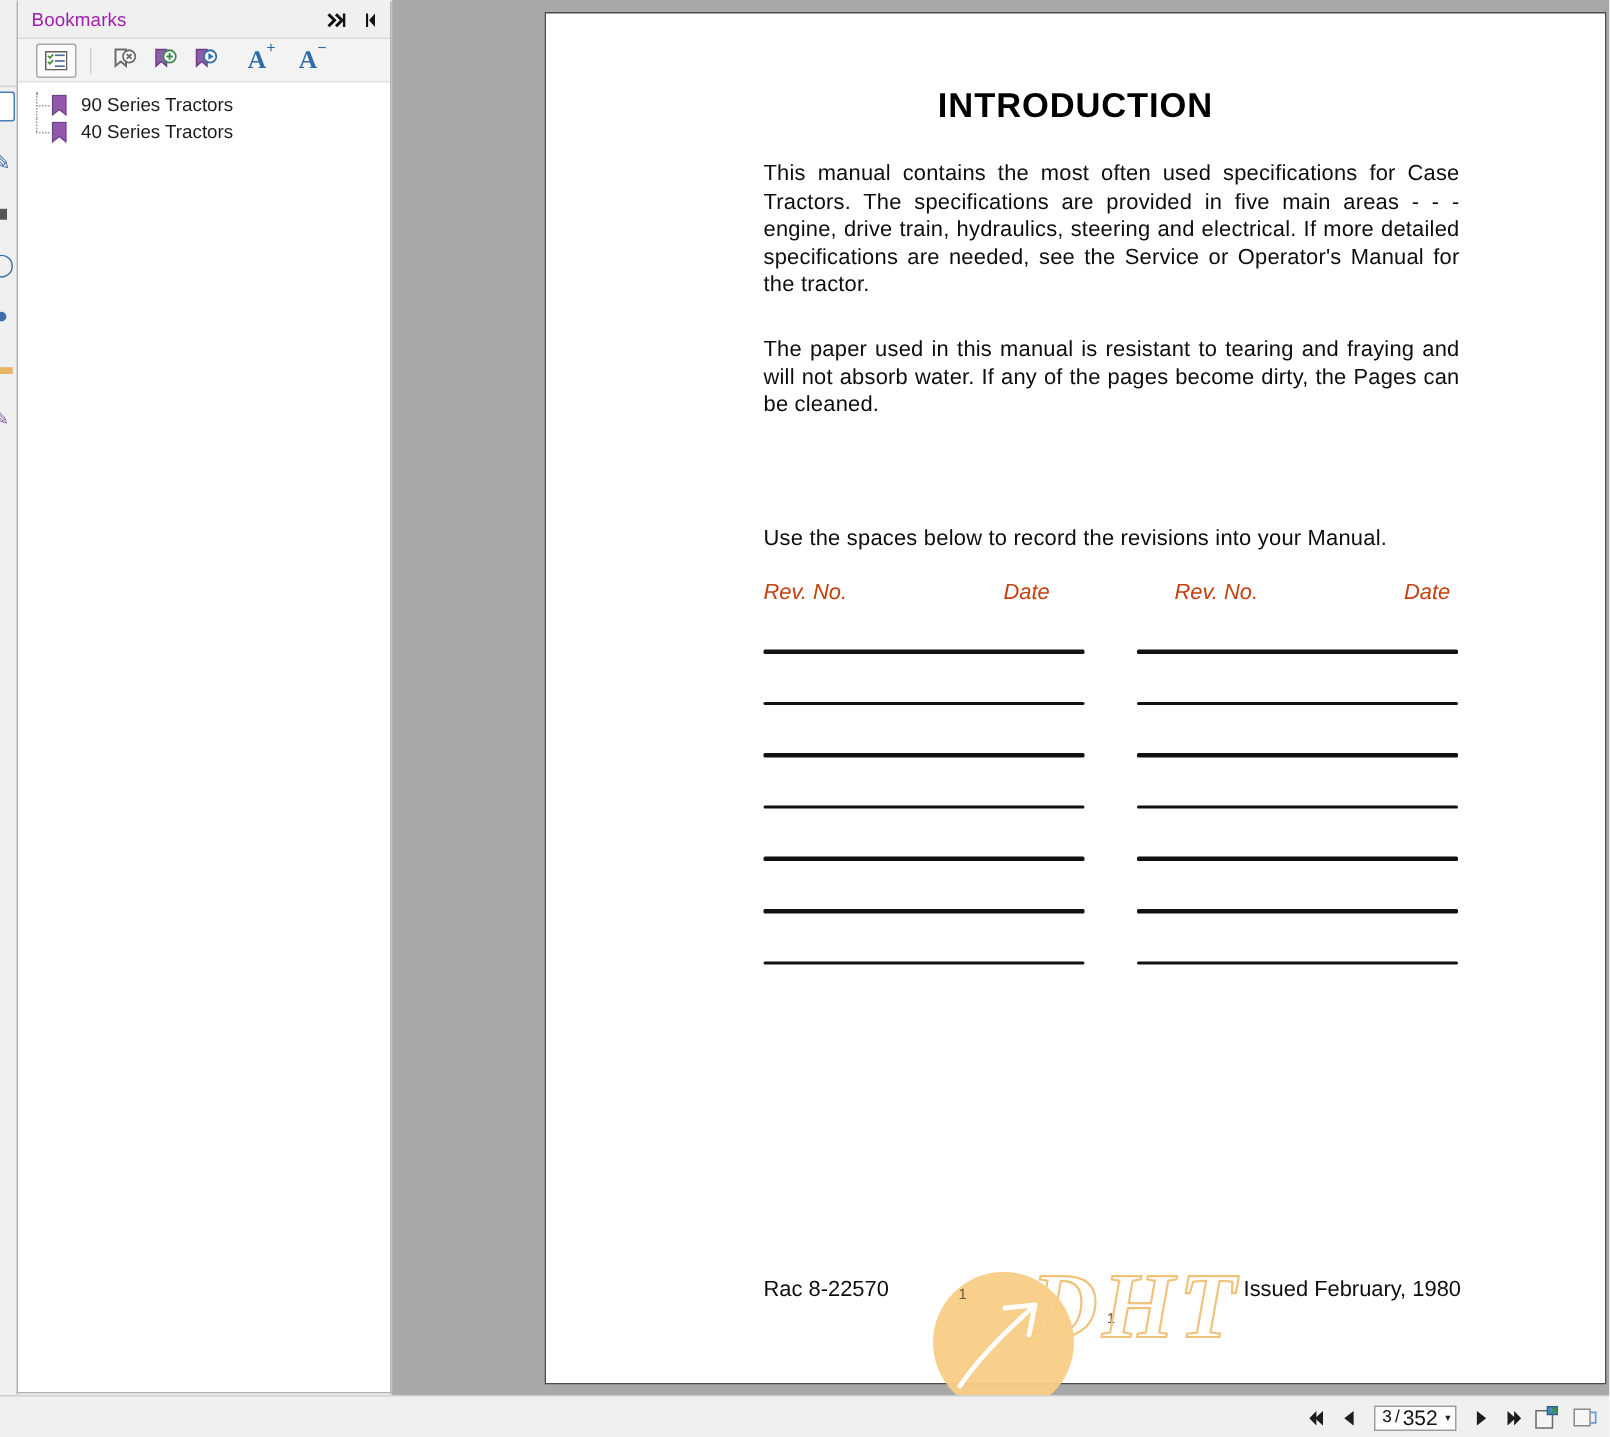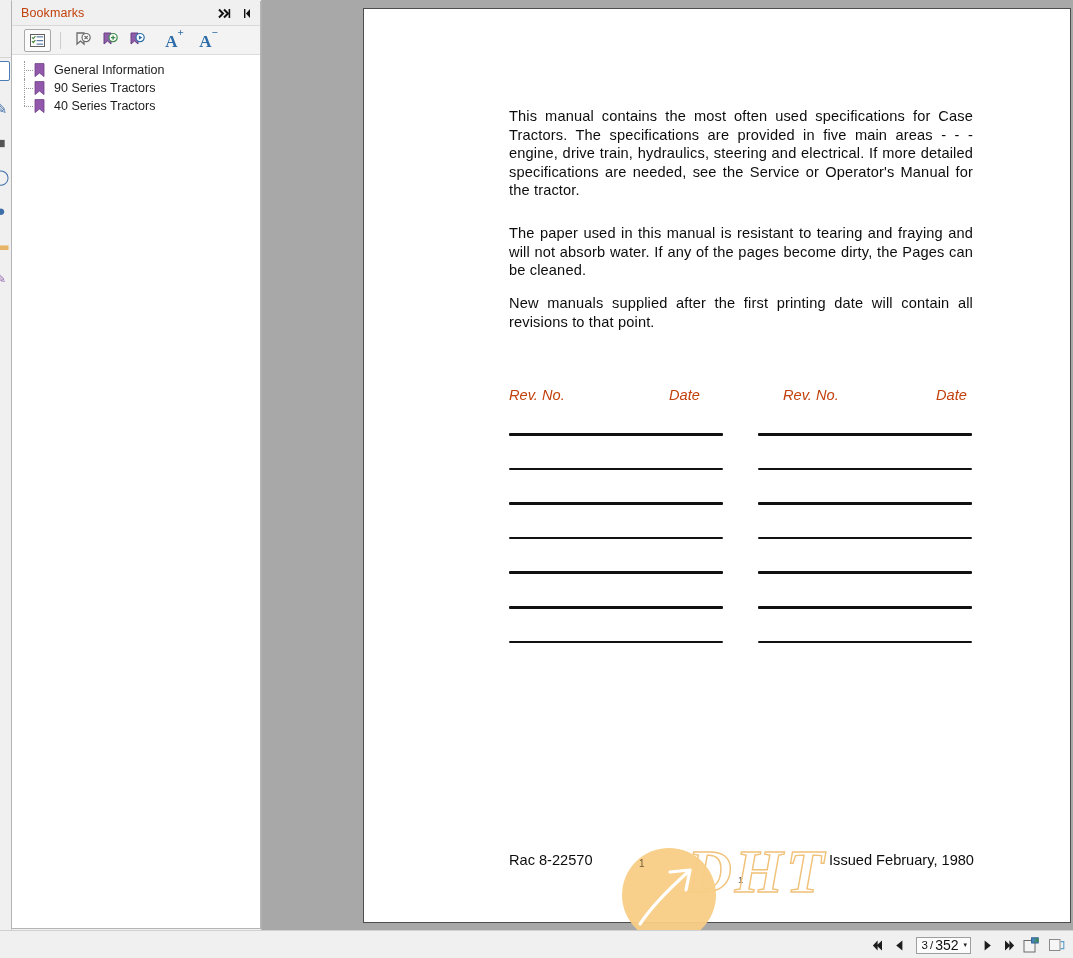--- a/index.html
+++ b/index.html
@@ -81,21 +81,21 @@
     height: 25px;
     background: #f0f0f0;
     border-bottom: 1px solid #d9d9d9;
     display: flex;
     align-items: center;
     padding: 0 4px 0 9px;
     box-sizing: border-box;
   }
   #bm-title {
     font-size: 12.5px;
-    color: #c2410c;
+    color: #a21caf;
     flex: 1;
     letter-spacing: 0.1px;
   }
   .hdr-btn {
     width: 17px;
     height: 17px;
     display: flex;
     align-items: center;
     justify-content: center;
     color: #141414;
@@ -535,29 +535,20 @@
         <span class="az-label"><span>A</span><sup>+</sup></span>
       </div>
 
       <div class="tb-btn" style="margin-left:7px">
         <span class="az-label"><span>A</span><sup>−</sup></span>
       </div>
     </div>
 
     <div id="bm-tree">
 
-      <div class="bm-row">
-        <div class="bm-connector"></div>
-        <div class="bm-ico">
-          <svg width="11" height="15" viewBox="0 0 11 15">
-              <path d="M1 0.6 h9 v13 l-4.5 -3.6 l-4.5 3.6 z" fill="#9158ab" stroke="#6d3f87" stroke-width="0.8"></path>
-            </svg>
-        </div>
-        <div class="bm-label">General Information</div>
-      </div>
 
 
       <div class="bm-row">
         <div class="bm-connector"></div>
         <div class="bm-ico">
           <svg width="11" height="15" viewBox="0 0 11 15">
               <path d="M1 0.6 h9 v13 l-4.5 -3.6 l-4.5 3.6 z" fill="#9158ab" stroke="#6d3f87" stroke-width="0.8"></path>
             </svg>
         </div>
         <div class="bm-label">90 Series Tractors</div>
@@ -577,24 +568,25 @@
   </div>
 
   <div id="splitter">
     <div class="grip"></div>
   </div>
 
   <div id="viewer">
     <div id="page-sheet">
       <div class="doc">
 
+        <div id="doc-title">INTRODUCTION</div>
 
         <div class="doc-para" id="para-2">The paper used in this manual is resistant to tearing and fraying and will not absorb water. If any of the pages become dirty, the Pages can be cleaned.</div>
         <div class="doc-para" id="para-1">This manual contains the most often used specifications for Case Tractors. The specifications are provided in five main areas - - - engine, drive train, hydraulics, steering and electrical. If more detailed specifications are needed, see the Service or Operator's Manual for the tractor.</div>
-        <div class="doc-para" id="para-3">New manuals supplied after the first printing date will contain all revisions to that point.</div>
+        <div class="doc-para" id="para-4">Use the spaces below to record the revisions into your Manual.</div>
 
         <div id="rev-head">
           <div class="rev-h" id="rh-1">Rev. No.</div>
           <div class="rev-h" id="rh-2">Date</div>
           <div class="rev-h" id="rh-3">Rev. No.</div>
           <div class="rev-h" id="rh-4">Date</div>
         </div>
 
         <div id="rev-lines">
           <div class="rl-col left">

